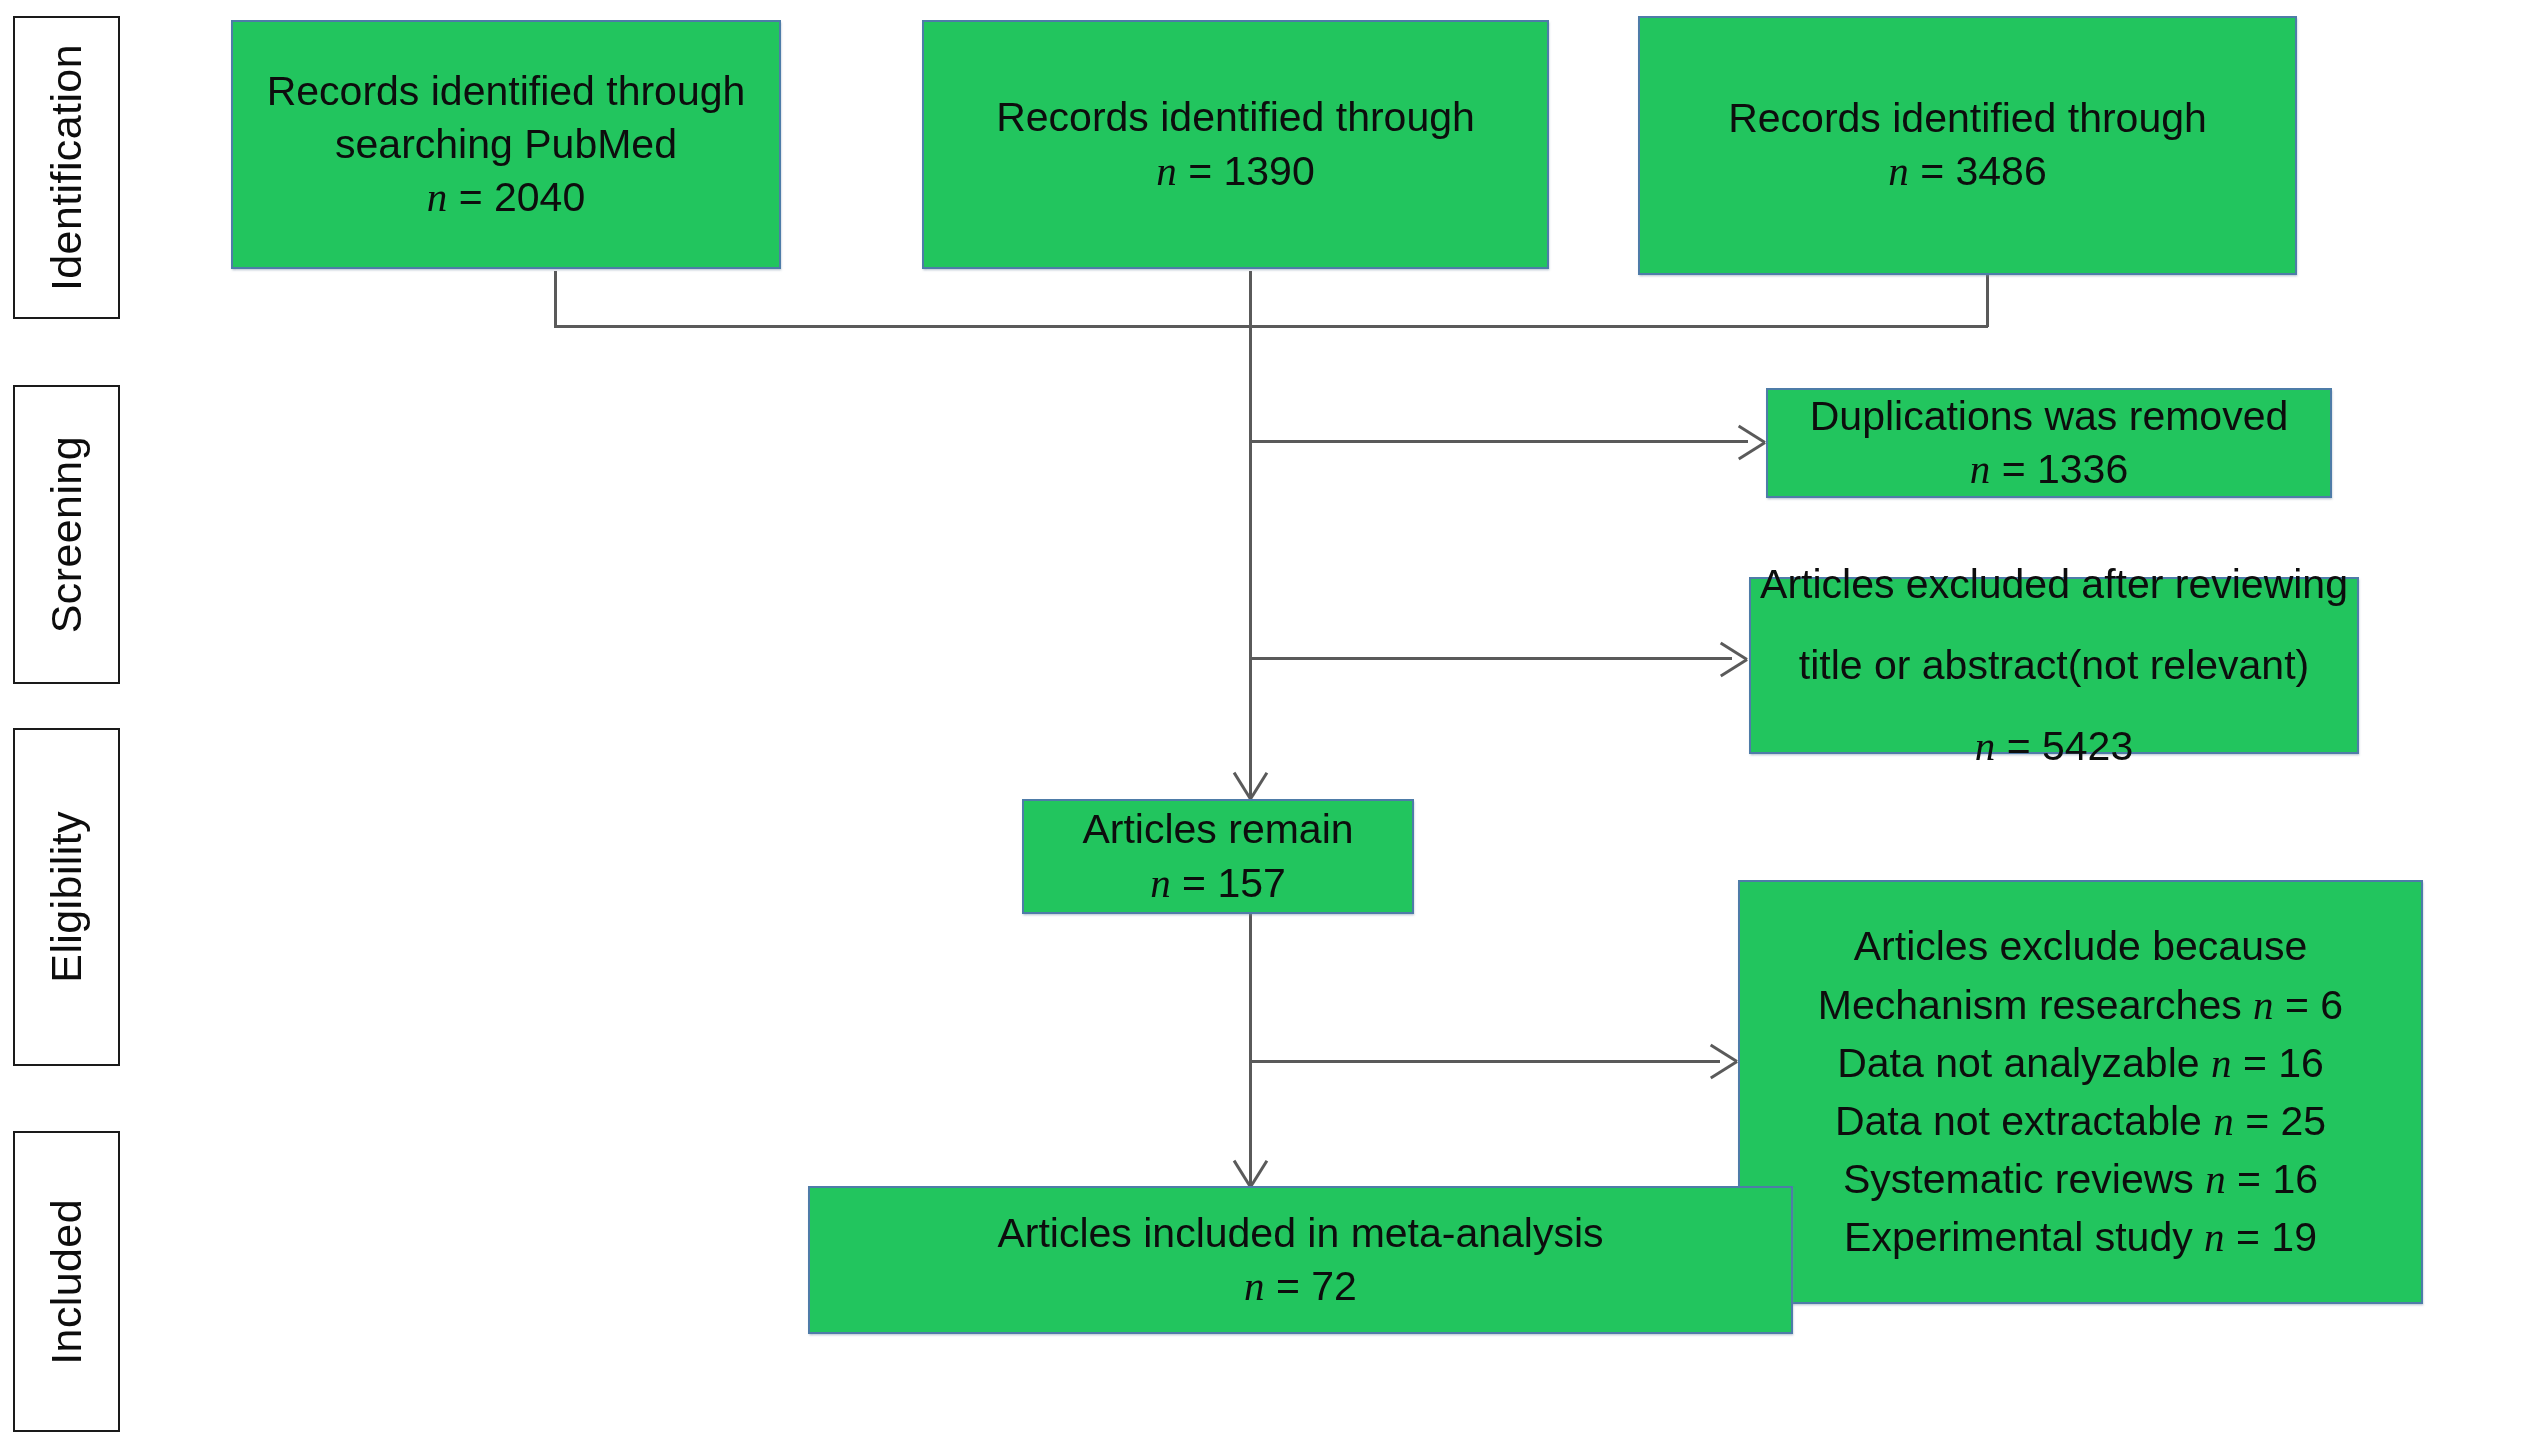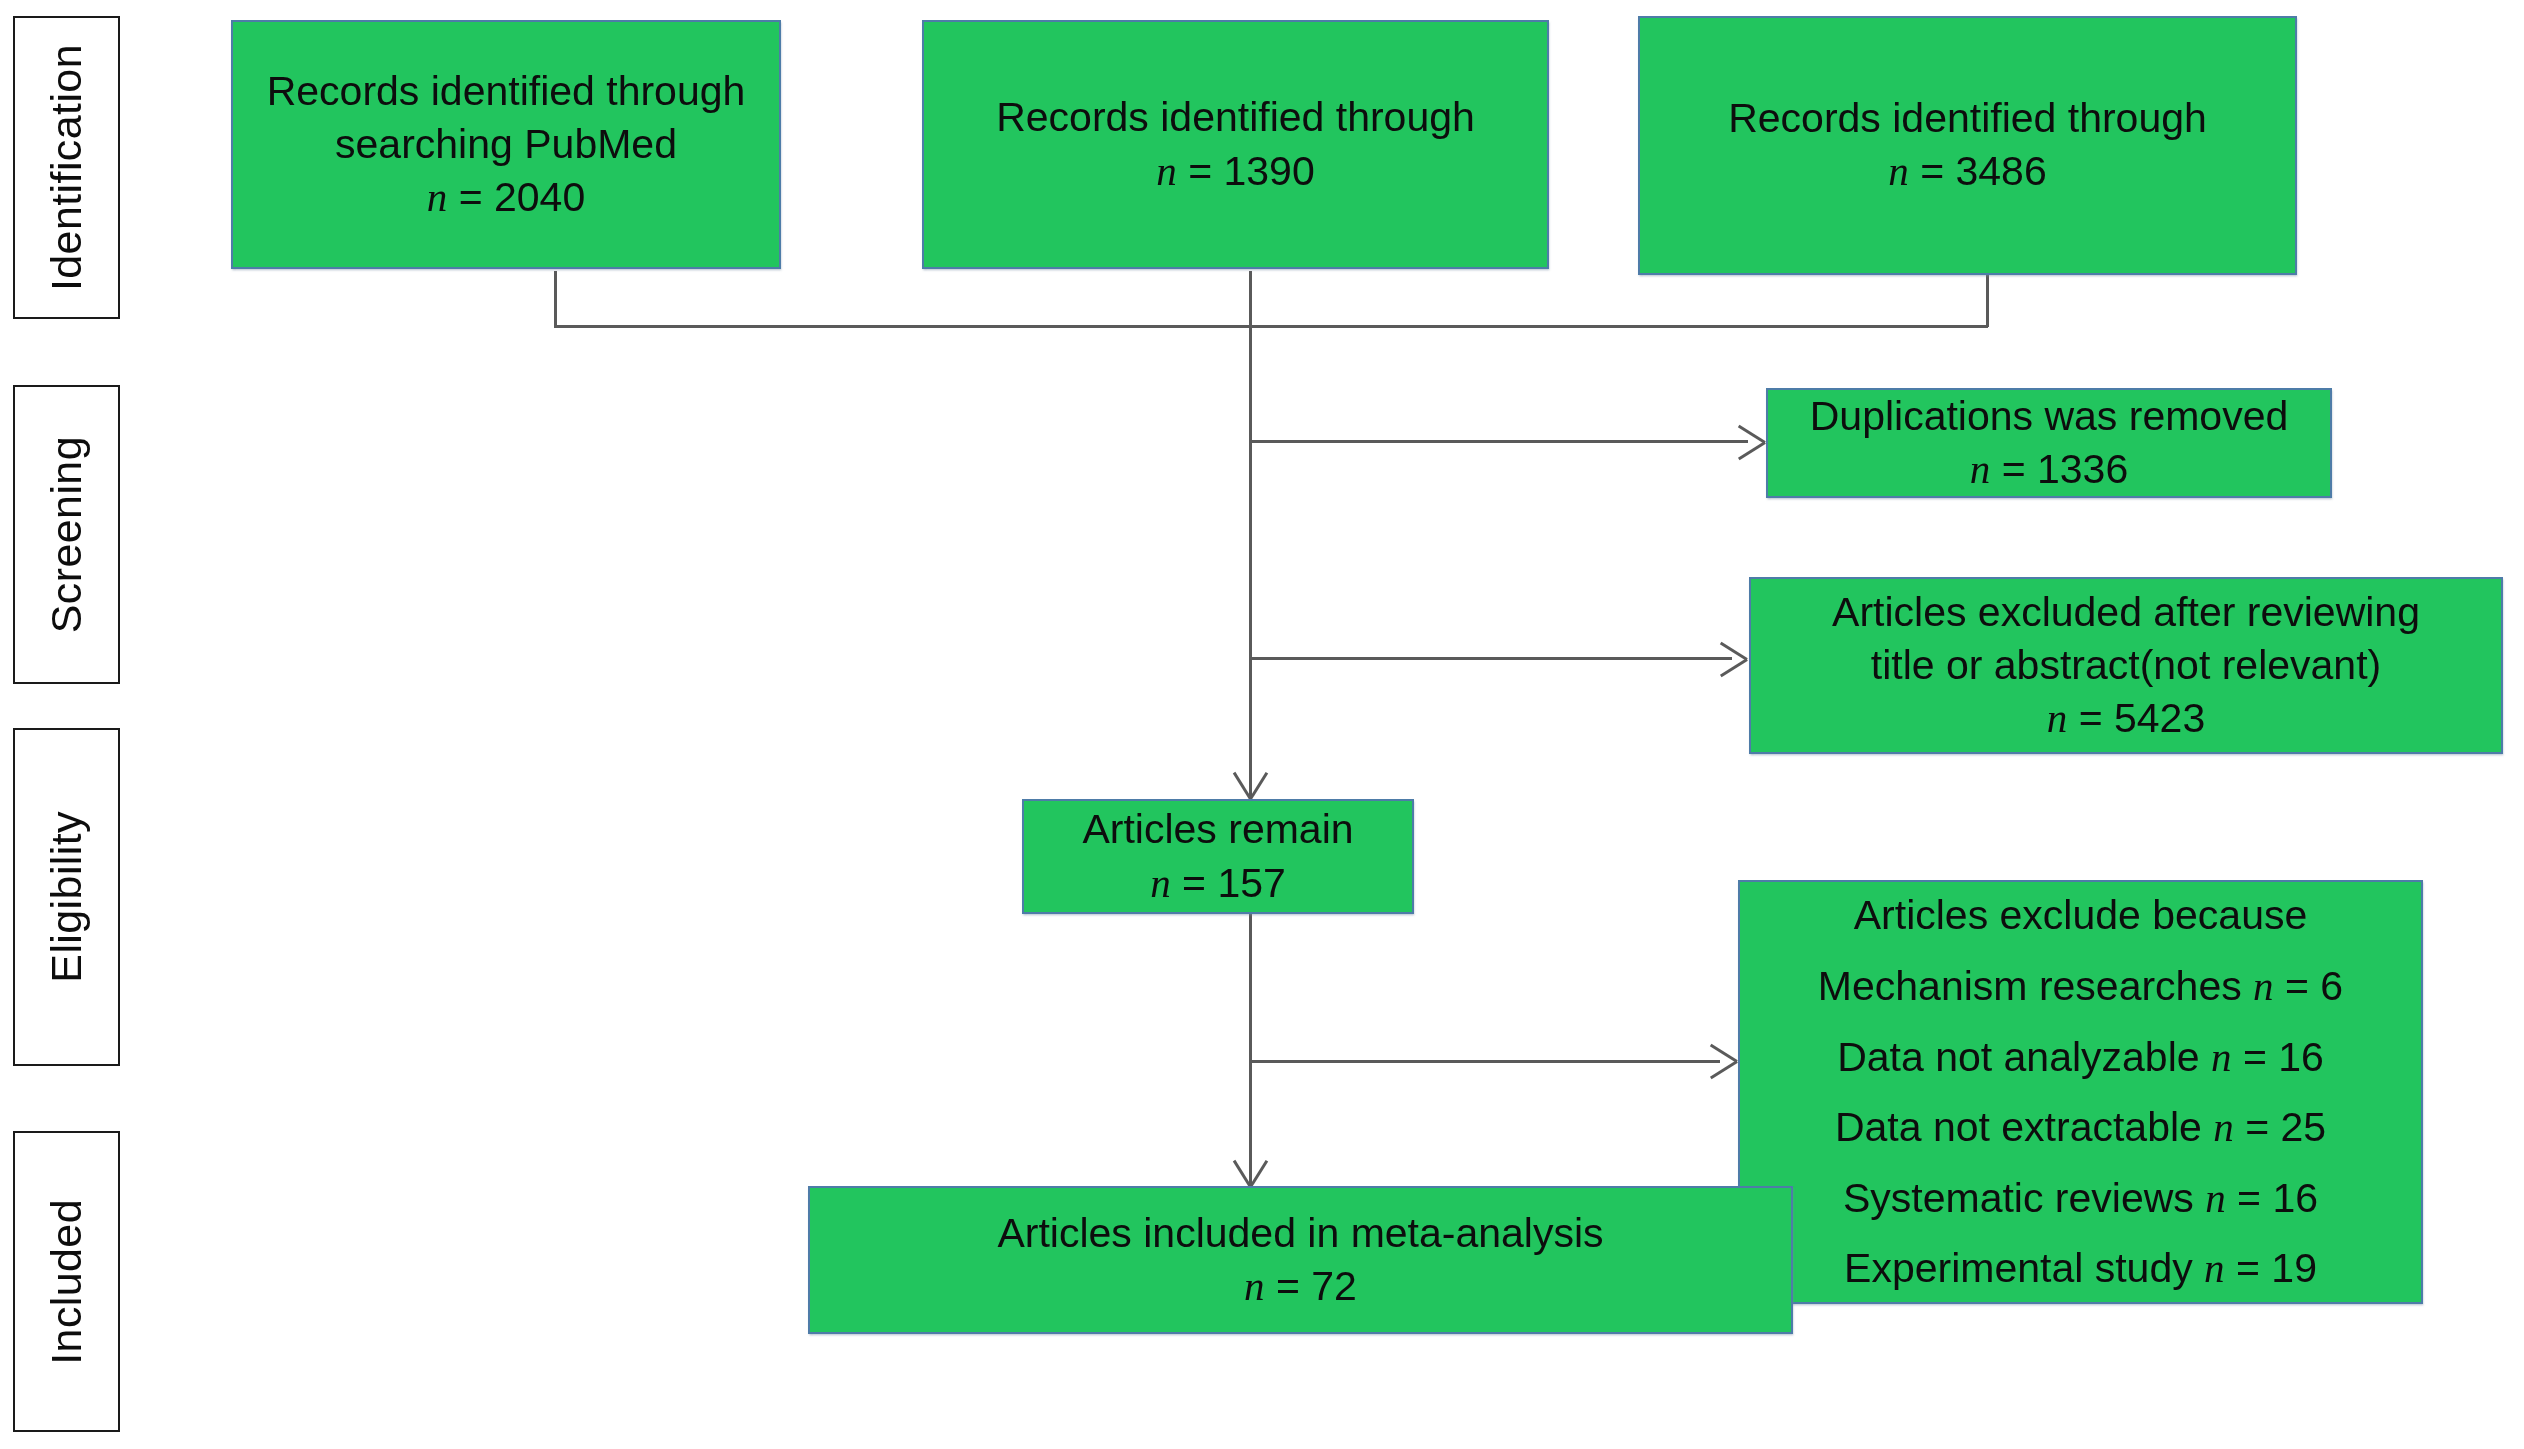--- a/index.html
+++ b/index.html
@@ -164,32 +164,32 @@
   <div class="node" style="left:1638px; top:15.7px; width:659px; height:259px;">
     <span class="line">Records identified through</span>
     <span class="line"><span class="nvar">n</span><span> = </span><span>3486</span></span>
   </div>
 
   <div class="node" style="left:1766px; top:388px; width:566px; height:110px;">
     <span class="line">Duplications was removed</span>
     <span class="line"><span class="nvar">n</span><span> = </span><span>1336</span></span>
   </div>
 
-  <div class="node" style="left:1749px; top:577px; width:754px; height:177px;">
+  <div class="node" style="left:1749px; top:577px; width:610px; height:177px;gap:28px;">
     <span class="line">Articles excluded after reviewing</span>
     <span class="line">title or abstract(not relevant)</span>
     <span class="line"><span class="nvar">n</span><span> = </span><span>5423</span></span>
   </div>
 
   <div class="node" style="left:1022px; top:799px; width:392px; height:115px;">
     <span class="line">Articles remain</span>
     <span class="line"><span class="nvar">n</span><span> = </span><span>157</span></span>
   </div>
 
-  <div class="node listnode" style="left:1738px; top:880px; width:685px; height:424px;justify-content:space-between;">
+  <div class="node listnode" style="left:1738px; top:880px; width:685px; height:424px;">
     <span class="line">Articles exclude because</span>
 
     <span class="line"><span>Mechanism researches </span><span class="nvar">n</span><span> = </span><span>6</span></span>
 
     <span class="line"><span>Data not analyzable </span><span class="nvar">n</span><span> = </span><span>16</span></span>
 
     <span class="line"><span>Data not extractable </span><span class="nvar">n</span><span> = </span><span>25</span></span>
 
     <span class="line"><span>Systematic reviews  </span><span class="nvar">n</span><span> = </span><span>16</span></span>
 

